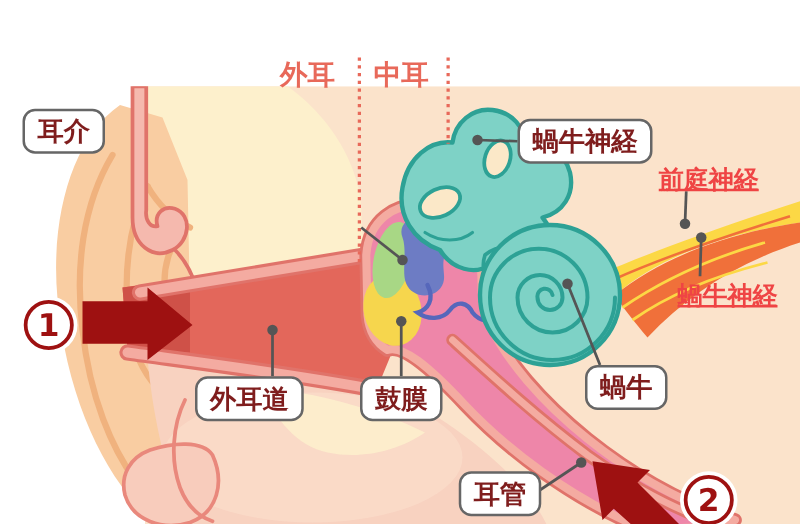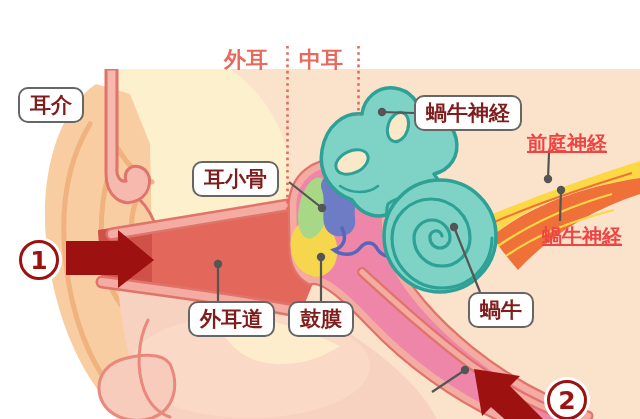--- a/index.html
+++ b/index.html
@@ -145,25 +145,25 @@
     </g>
 
     <polygon points="66,217 118,217 118,206 154,236 118,264 118,251 66,251" fill="#9e1111"></polygon>
     <polygon points="474,345 520,352 510,362 551,403 531,419 491,383 482,392" fill="#9e1111"></polygon>
   </svg>
 
   <div class="zone" style="left:224px;top:21px">外耳</div>
   <div class="zone" style="left:299px;top:21px">中耳</div>
 
   <div class="lbl" style="left:18px;top:63px">耳介</div>
-  <div class="lbl" style="left:192px;top:137px">耳小骨</div>
   <div class="lbl" style="left:414px;top:71px">蝸牛神経</div>
-  <div class="lbl" style="left:188px;top:277px">外耳道</div>
+  <div class="lbl" style="left:156px;top:277px">外耳道</div>
   <div class="lbl" style="left:288px;top:277px">鼓膜</div>
   <div class="lbl" style="left:468px;top:268px">蝸牛</div>
+  <div class="lbl" style="left:367px;top:353px">耳管</div>
 
   <div class="plain" style="left:527px;top:106px">前庭神経</div>
   <div class="plain" style="left:542px;top:199px">蝸牛神経</div>
 
   <div class="marker" style="left:19px;top:216px">1</div>
   <div class="marker" style="left:547px;top:356px">2</div>
 
 </div>
 
 </body></html>

